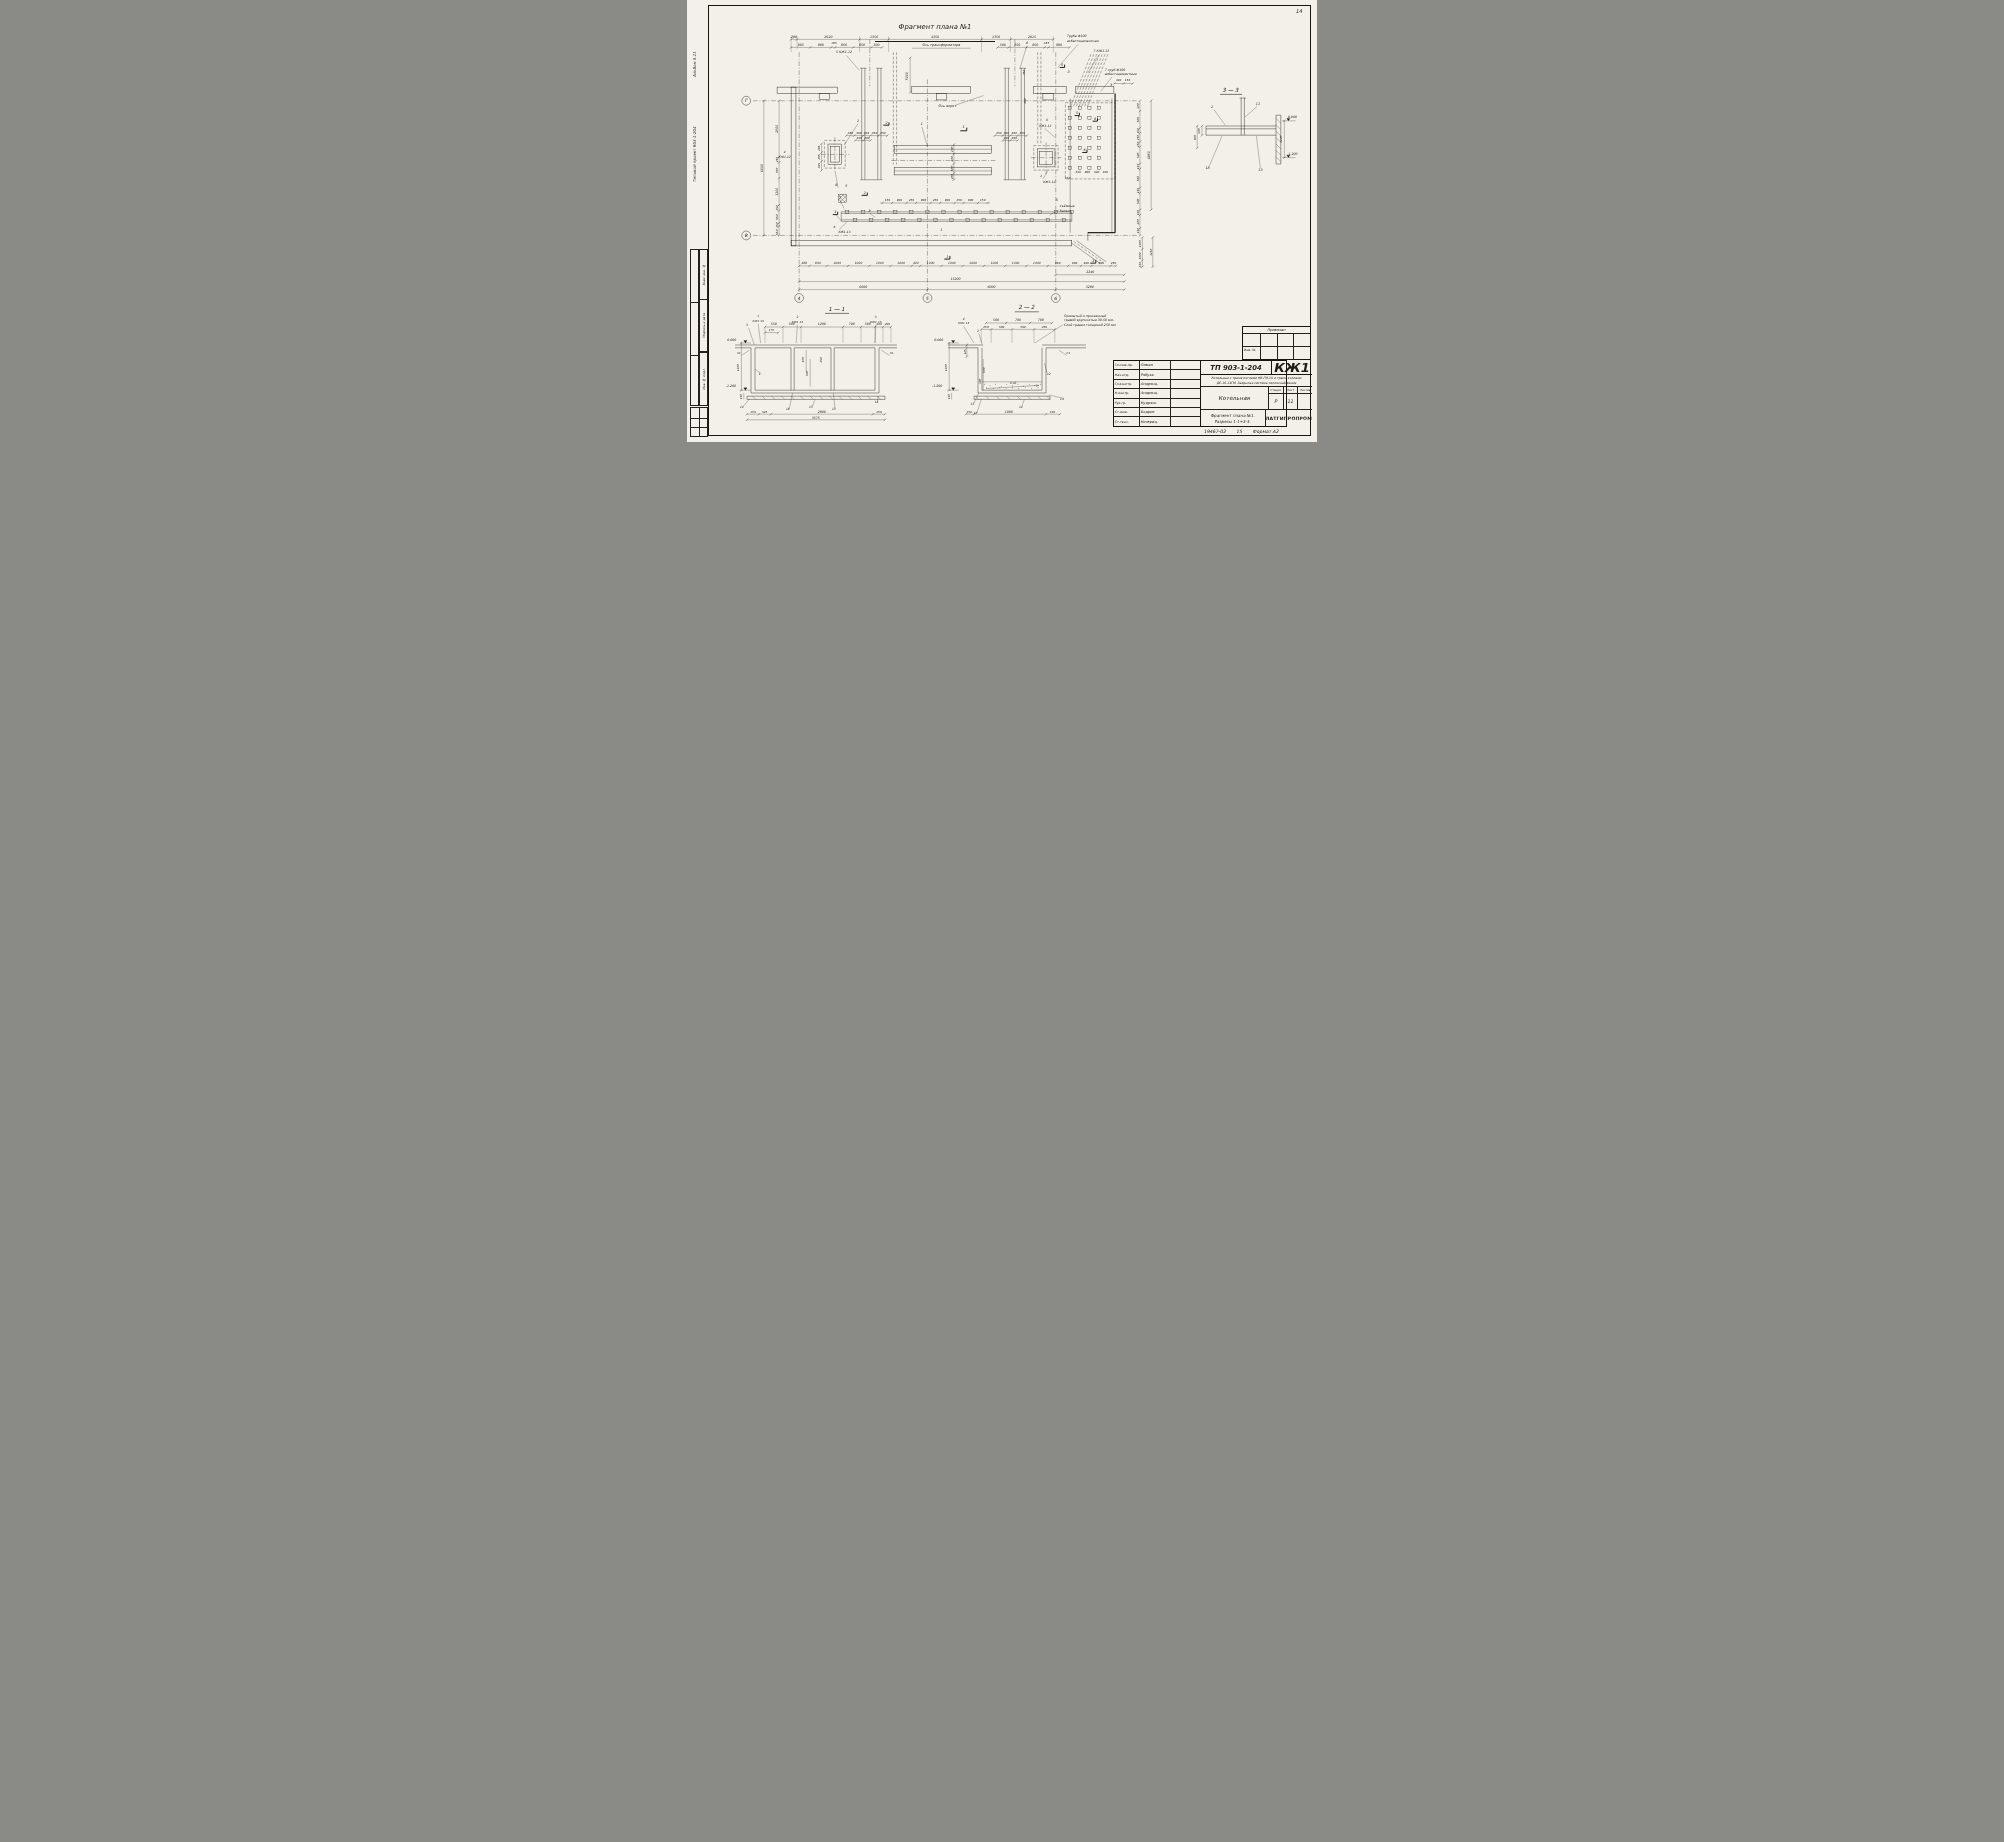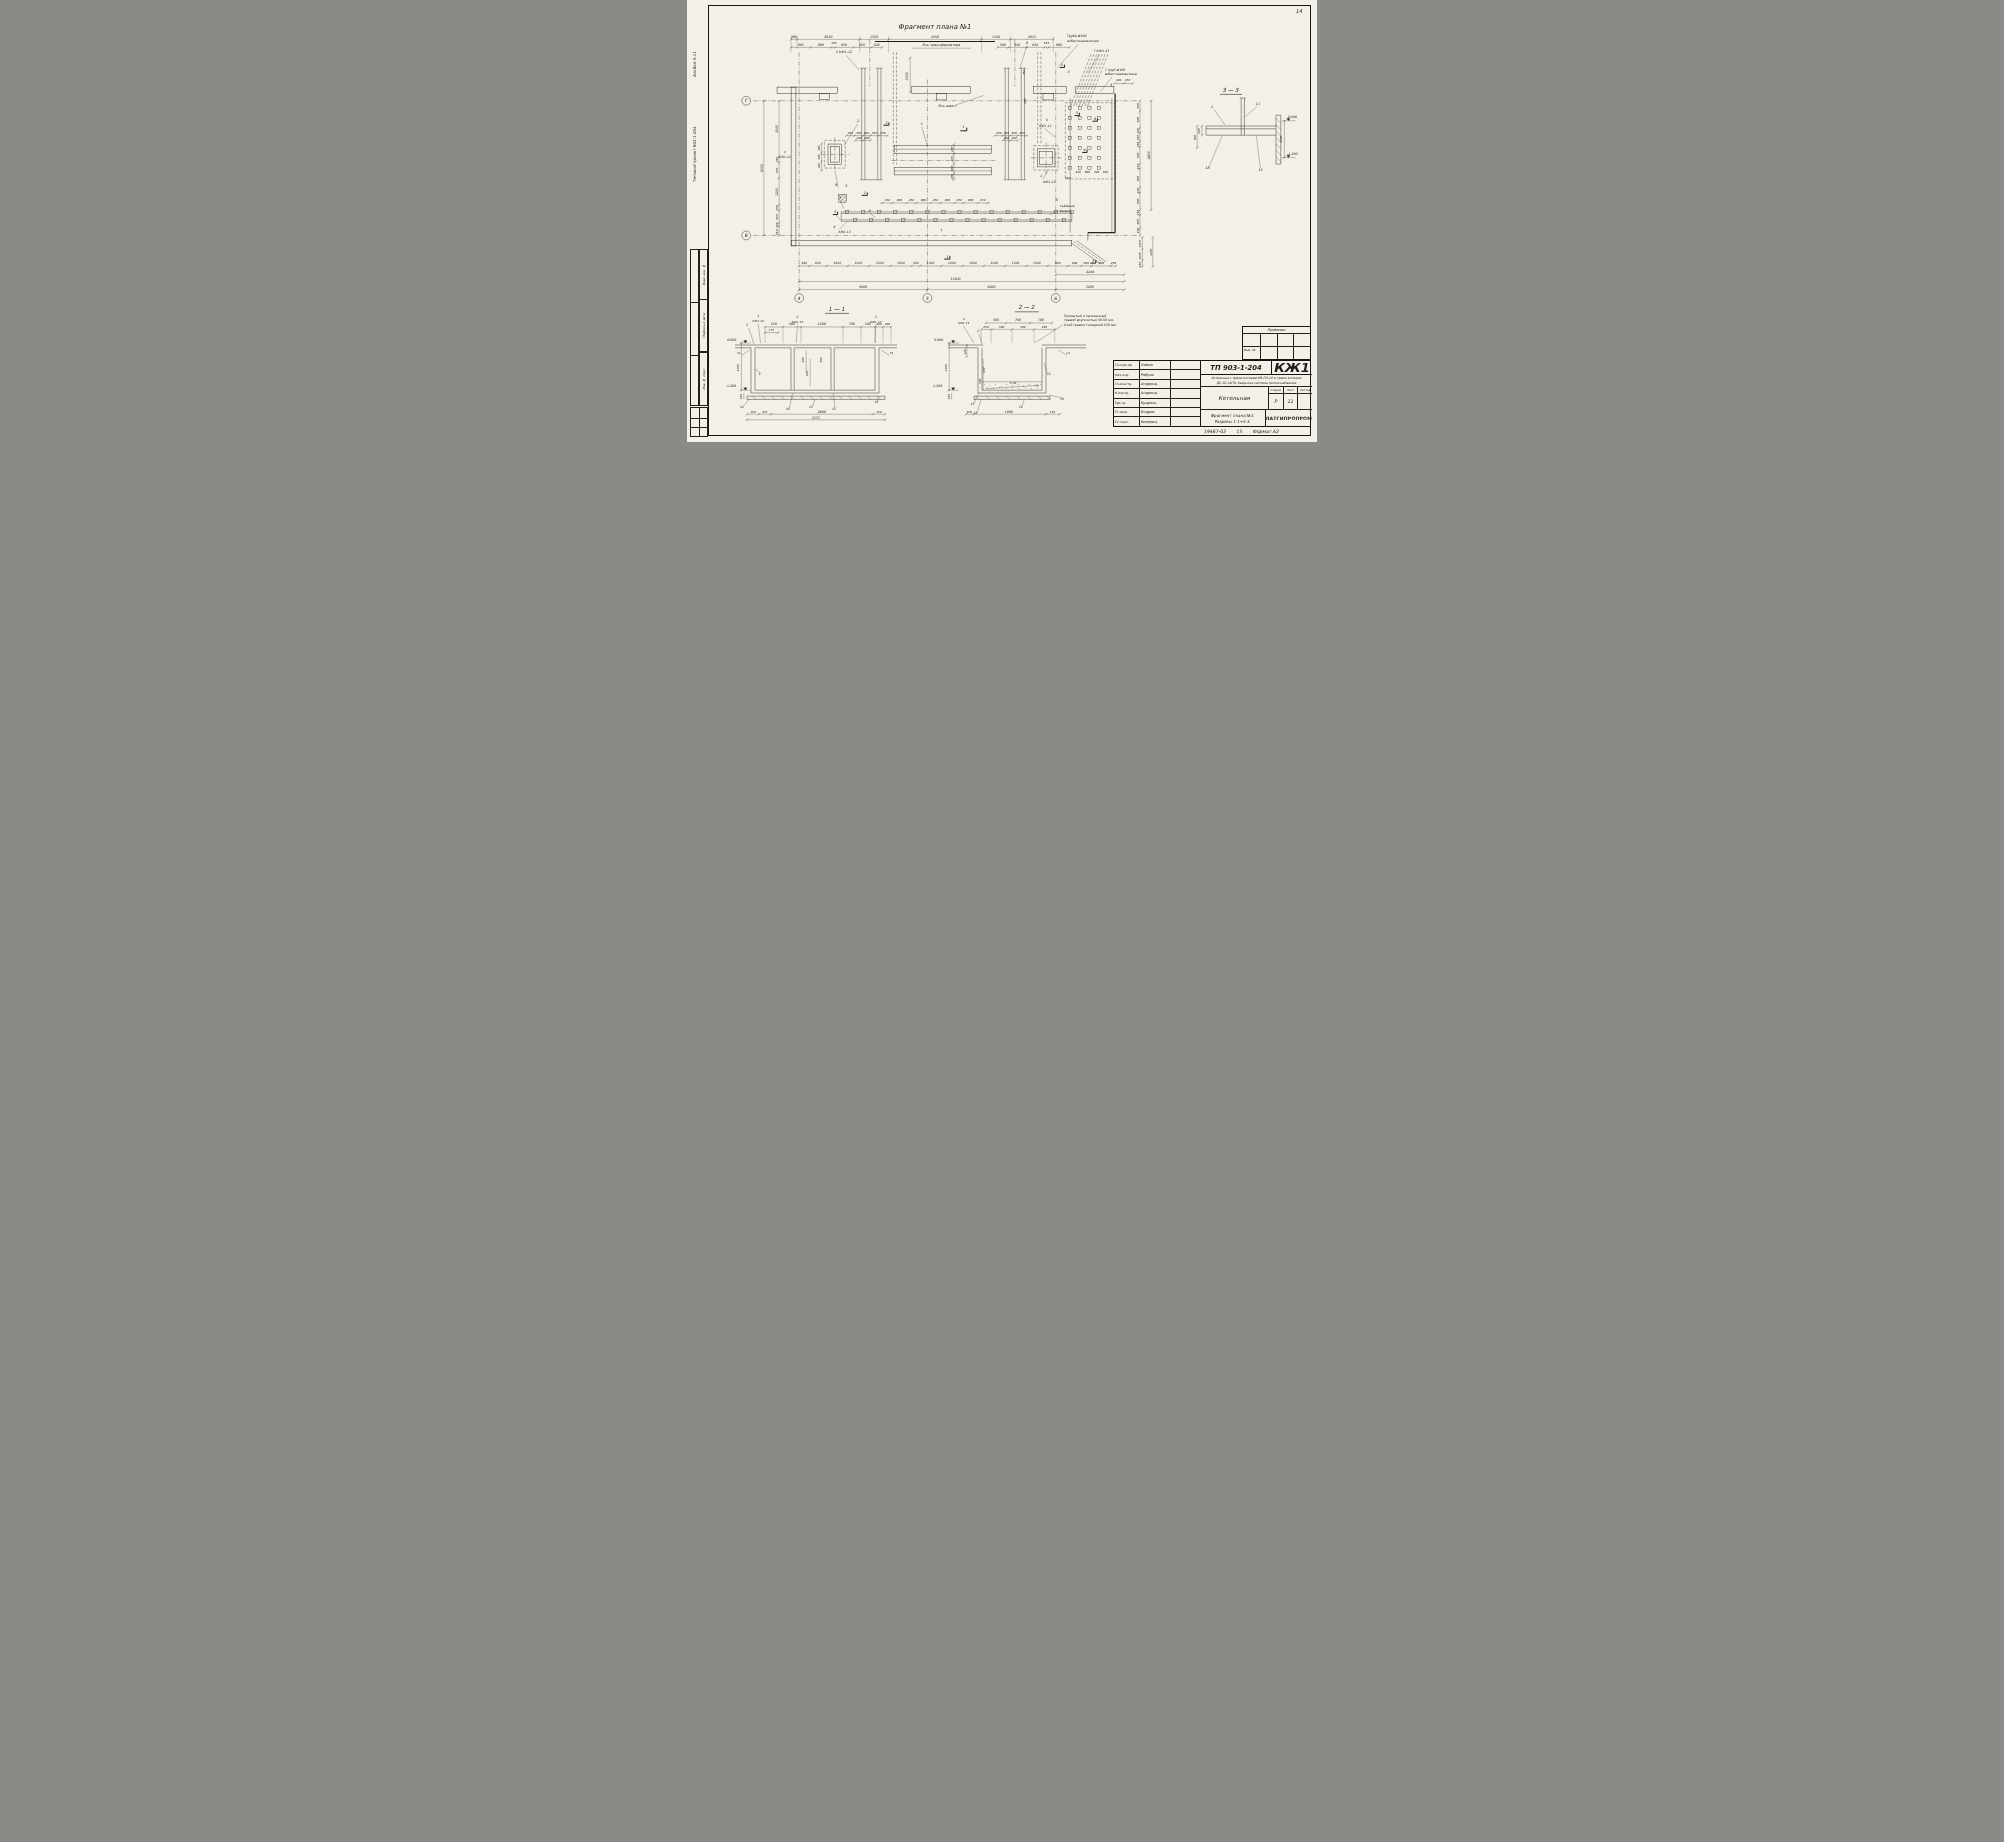--- a/index.html
+++ b/index.html
@@ -19,21 +19,21 @@
   .corner .h2{position:absolute;left:0;right:0;top:19px;border-top:0.4px solid #22211c}
   svg text{font-family:"DejaVu Sans",sans-serif;font-style:italic;fill:#1d1c18}
   .dim{font-size:8px;text-anchor:middle}
   .dim7{font-size:7px;text-anchor:middle}
   .dim75{font-size:7.5px;text-anchor:middle}
   .lbls{font-size:8.5px;text-anchor:middle}
   .big{font-size:11px;text-anchor:middle}
   .st{text-anchor:start}
   .ttl{font-size:14px;text-anchor:middle}
   
-  .tb{position:absolute;left:426px;top:360px;width:198px;height:67px;border:0.8px solid #16150f;box-sizing:border-box;background:#f2f0e8}
+  .tb{position:absolute;left:426px;top:360px;width:174px;height:67px;border:0.8px solid #16150f;box-sizing:border-box;background:#f2f0e8}
   .tb-left{position:absolute;left:0;top:0;width:87px;height:100%;border-right:0.8px solid #16150f;box-sizing:border-box}
   .tb-row{display:flex;height:9.4px;border-bottom:0.4px solid #22211c;box-sizing:border-box}
   .tb-row:last-child{border-bottom:none}
   .tb-row .c{border-right:0.4px solid #22211c;box-sizing:border-box;font-style:italic;overflow:hidden;white-space:nowrap;padding:0.4px 0.8px;display:flex;align-items:center}
   .c.role{width:26px;font-size:3.2px}
   .c.name{width:30.5px;font-size:3.6px}
   .c.sig{flex:1;border-right:none;font-size:3.2px}
   .tb-right{position:absolute;left:87px;top:0;width:111px;height:100%}
   .tb-r1{display:flex;height:14.4px;border-bottom:0.8px solid #16150f;box-sizing:border-box}
   .tb-r1 .doc{width:71px;border-right:0.8px solid #16150f;box-sizing:border-box;display:flex;align-items:center;justify-content:center;font-size:6.8px;font-style:italic;font-weight:bold}

